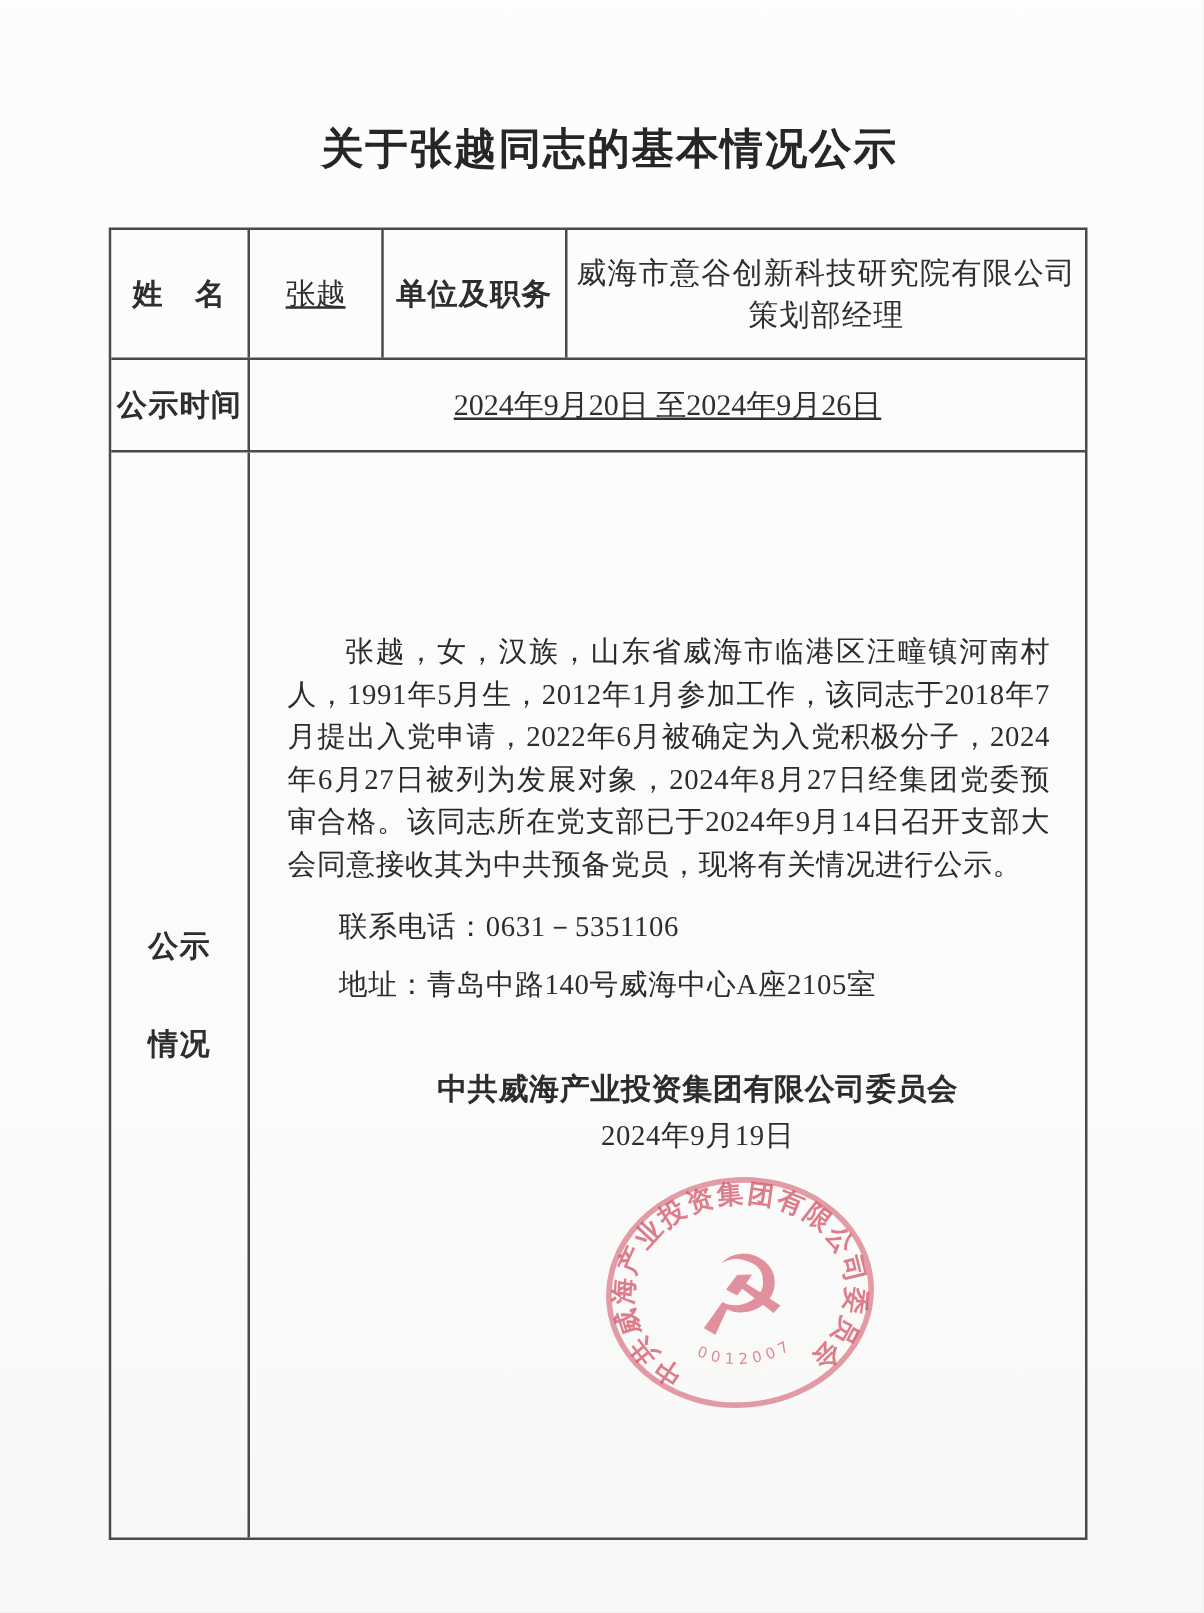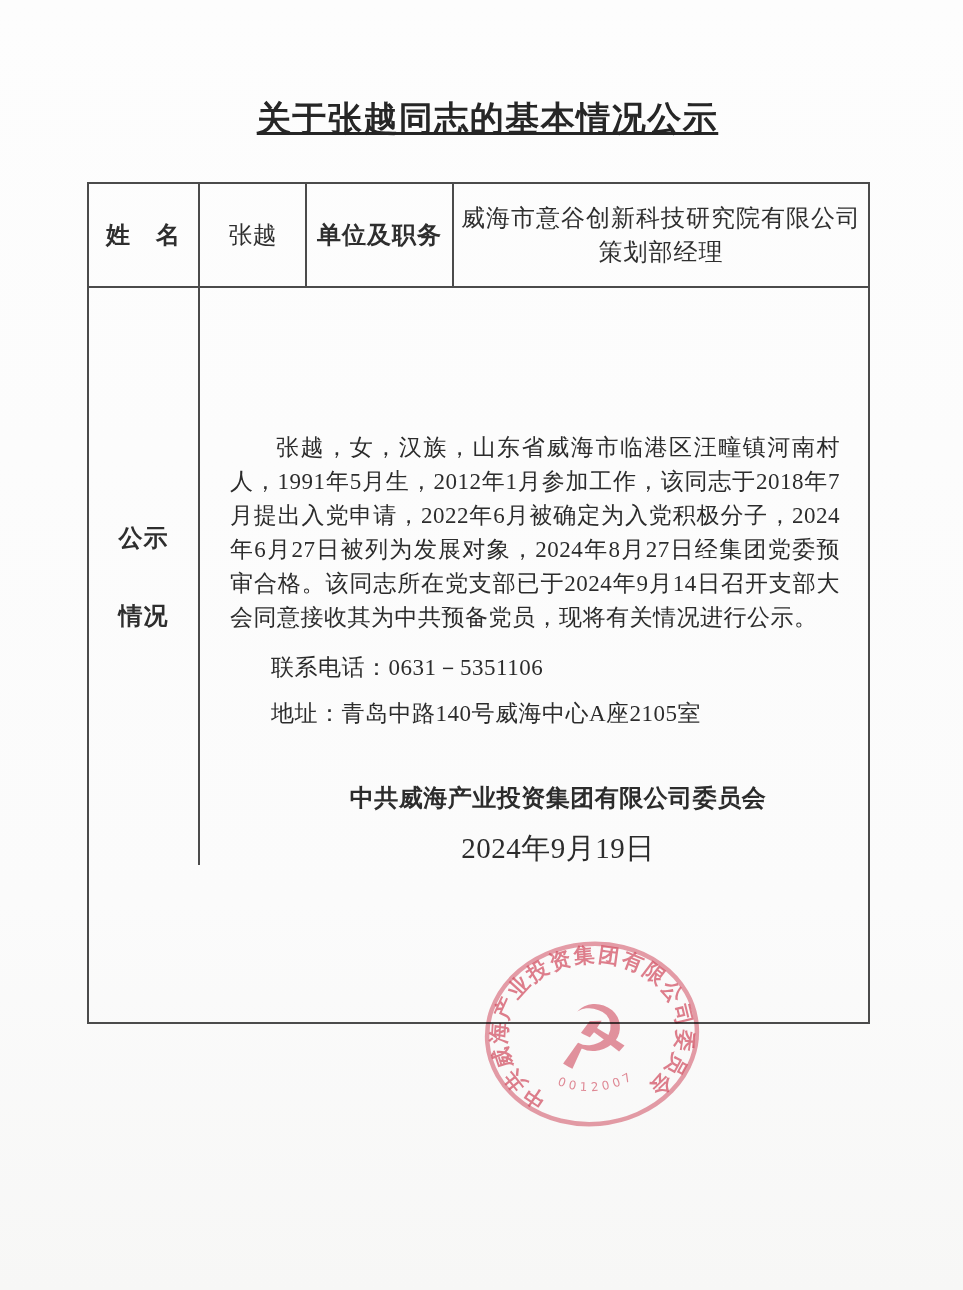--- a/index.html
+++ b/index.html
@@ -23,28 +23,27 @@
     width: 963px;
     padding-left: 12px;
     box-sizing: border-box;
     text-align: center;
     font-size: 34px;
     font-weight: 700;
     letter-spacing: 1.5px;
     color: #262626;
     font-family: "Liberation Serif", "DejaVu Serif", serif;
     margin: 0;
-    text-decoration: underline;
   }
   .doc-table {
     position: absolute;
     left: 87px;
     top: 182px;
     width: 783px;
-    height: 842px;
+    height: 1050px;
     box-sizing: border-box;
     border: 2px solid #4b4b4b;
     display: grid;
     grid-template-rows: 104px 74px 1fr;
   }
   .t-row { display: grid; box-sizing: border-box; }
   .t-row-1 { grid-template-columns: 111px 107px 147px 1fr; border-bottom: 2px solid #4b4b4b; }
   .t-row-2 { grid-template-columns: 111px 1fr; border-bottom: 2px solid #4b4b4b; }
   .t-row-3 { grid-template-columns: 111px 1fr; }
   .cell {
@@ -58,20 +57,21 @@
     font-family: "Liberation Sans", "DejaVu Sans", sans-serif;
     font-weight: 700;
     font-size: 24px;
     color: #2e2e2e;
     letter-spacing: 1px;
     text-align: center;
   }
   .cell-value {
     font-size: 24px;
     color: #2f2f2f;
+    text-decoration: underline;
   }
   .unit-cell {
     flex-direction: column;
     justify-content: space-evenly;
     padding: 15px 6px;
   }
   .unit-line { font-size: 24px; color: #2f2f2f; letter-spacing: 1px; white-space: nowrap; }
   .detail-label-cell {
     flex-direction: column;
     gap: 46px;
@@ -101,22 +101,22 @@
     text-align: center;
   }
   .sign-name {
     font-family: "Liberation Sans", "DejaVu Sans", sans-serif;
     font-weight: 700;
     font-size: 24px;
     letter-spacing: 0.5px;
     color: #2c2c2c;
   }
   .sign-date {
-    margin-top: 16px;
-    font-size: 29px;
+    margin-top: 3px;
+    font-size: 23px;
     color: #2c2c2c;
   }
   .seal {
     position: absolute;
     left: 477px;
     top: 934px;
     width: 230px;
     height: 200px;
     mix-blend-mode: multiply;
     opacity: 0.92;
@@ -135,20 +135,24 @@
     <div class="t-row t-row-1">
       <div class="cell cell-bordered cell-label">姓　名</div>
       <div class="cell cell-bordered cell-value">张越</div>
       <div class="cell cell-bordered cell-label">单位及职务</div>
       <div class="cell unit-cell">
         <div class="unit-line">威海市意谷创新科技研究院有限公司</div>
         <div class="unit-line">策划部经理</div>
       </div>
     </div>
 
+    <div class="t-row t-row-2">
+      <div class="cell cell-bordered cell-label">公示时间</div>
+      <div class="cell cell-value">2024年9月20日 至2024年9月26日</div>
+    </div>
 
     <div class="t-row t-row-3">
       <div class="cell cell-bordered cell-label detail-label-cell">
         <div>公示</div>
         <div>情况</div>
       </div>
       <div class="detail-content-cell">
         <p class="body-para">张越，女，汉族，山东省威海市临港区汪疃镇河南村人，1991年5月生，2012年1月参加工作，该同志于2018年7月提出入党申请，2022年6月被确定为入党积极分子，2024年6月27日被列为发展对象，2024年8月27日经集团党委预审合格。该同志所在党支部已于2024年9月14日召开支部大会同意接收其为中共预备党员，现将有关情况进行公示。</p>
         <p class="contact-line">联系电话：0631－5351106</p>
         <p class="contact-line">地址：青岛中路140号威海中心A座2105室</p>

